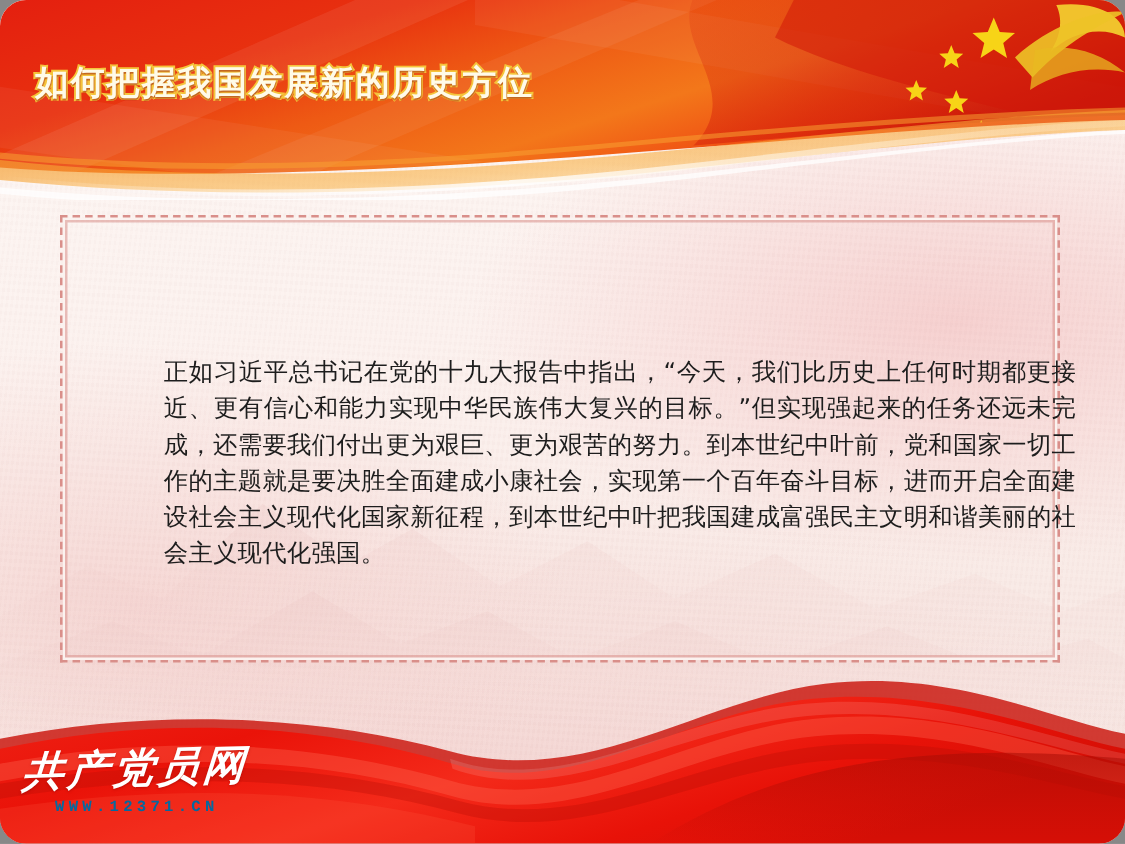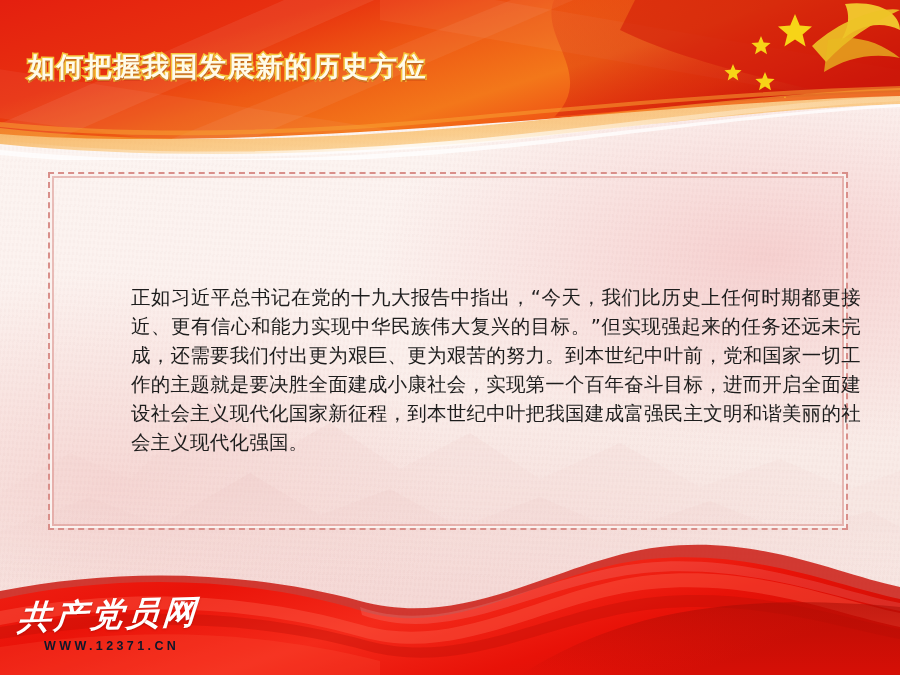--- a/index.html
+++ b/index.html
@@ -8,20 +8,21 @@
     padding: 0;
     background: #888;
   }
   #slide {
     position: relative;
     width: 900px;
     height: 675px;
     overflow: hidden;
     font-family: "DejaVu Sans", "Liberation Sans", sans-serif;
     background: #fbf4f1;
+    border-radius: 21px;
   }
 
   
   .paper {
     position: absolute;
     inset: 0;
     background:
       radial-gradient(ellipse 60% 40% at 85% 38%, rgba(244,198,198,.75) 0%, rgba(247,214,213,0) 72%),
       radial-gradient(ellipse 55% 45% at 12% 72%, rgba(243,199,197,.55) 0%, rgba(247,214,213,0) 70%),
       radial-gradient(ellipse 80% 60% at 50% 100%, rgba(239,186,186,.45) 0%, rgba(250,235,232,0) 70%),
@@ -128,23 +129,23 @@
     text-shadow: 0 1px 2px rgba(120,0,0,.35);
     transform: skewX(-6deg) rotate(-2deg);
     transform-origin: left center;
     font-family: "DejaVu Serif", "Liberation Serif", serif;
   }
   .logo-url {
     margin-top: 3px;
     font-size: 12.5px;
     font-weight: bold;
     letter-spacing: 3.4px;
-    color: #0f172a;
+    color: #0369a1;
     padding-left: 26px;
-    font-family: Liberation Sans, sans-serif;
+    font-family: Liberation Mono, monospace;
   }
 </style>
 </head>
 <body>
 
 <div id="slide">
 
   <div class="paper"></div>
   <div class="paper-noise"></div>
 

